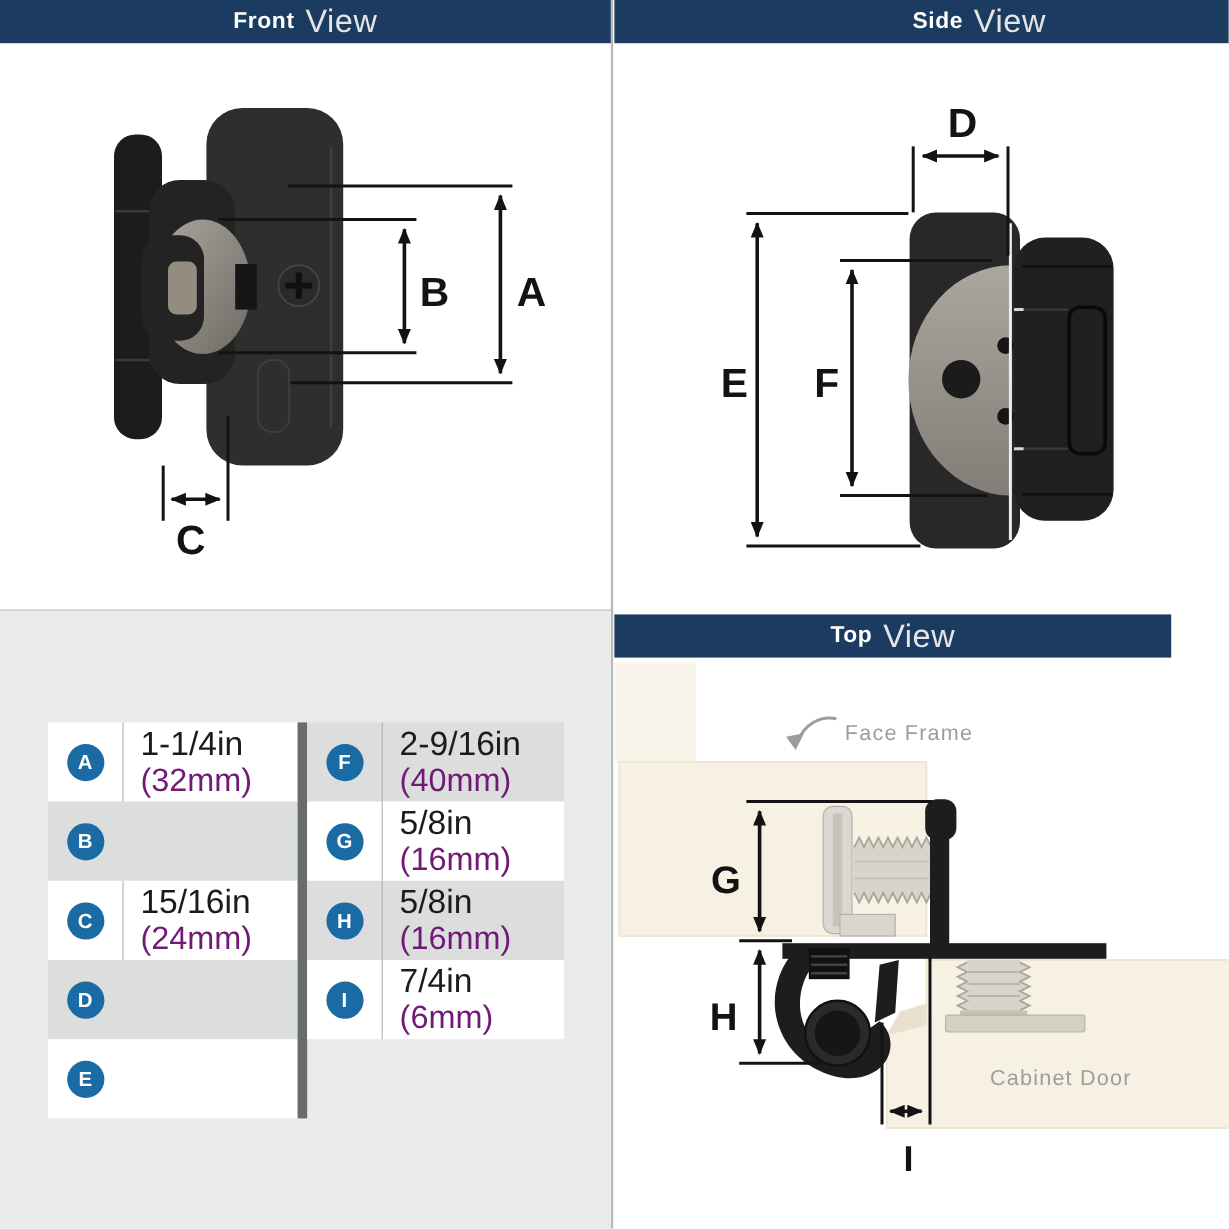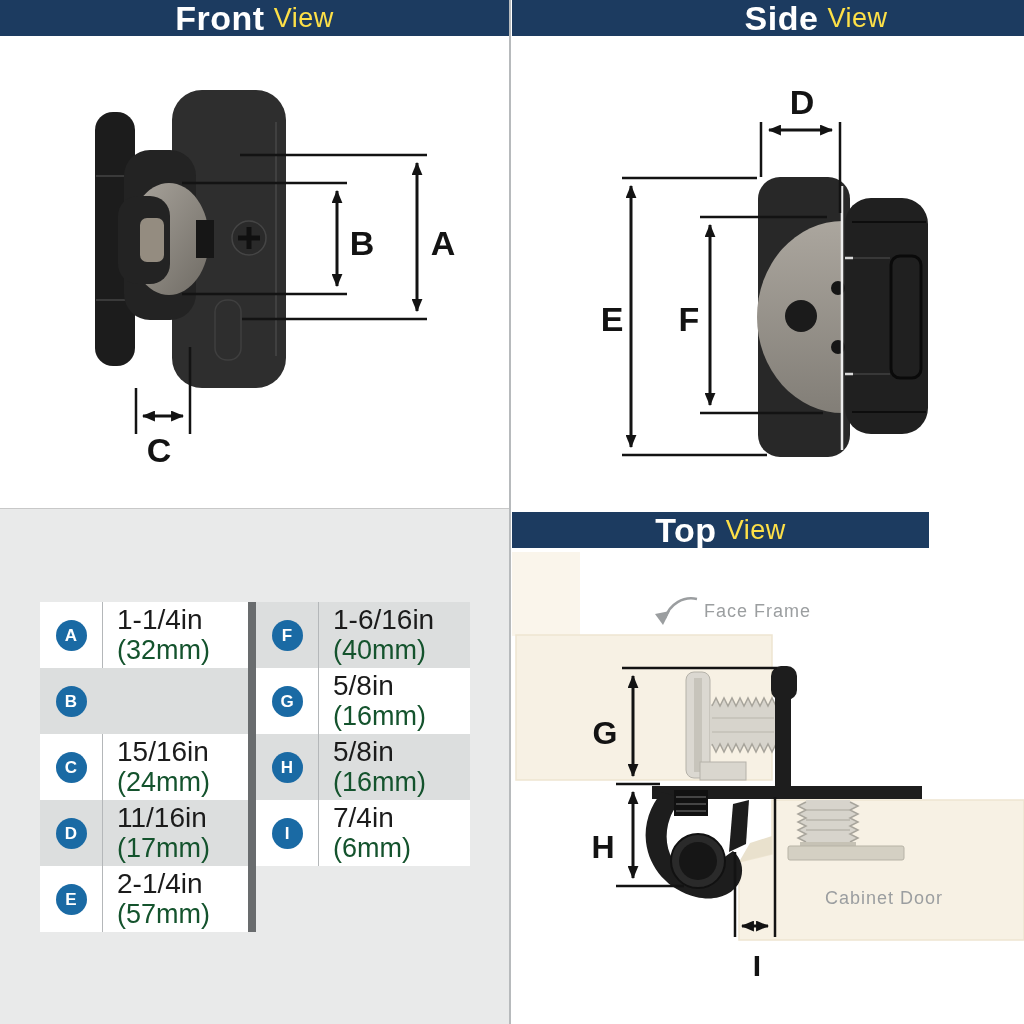--- a/index.html
+++ b/index.html
@@ -3,37 +3,37 @@
 <meta charset="utf-8">
 <style>
   html,body{margin:0;padding:0;background:#ffffff;}
   #stage{position:relative;width:1024px;height:1024px;background:#ffffff;overflow:hidden;
          font-family:"Liberation Sans","DejaVu Sans",sans-serif;}
   .abs{position:absolute;}
   
   #v-divider{left:509px;top:0;width:2px;height:1024px;background:#b7babc;}
   #quad-bl{left:0;top:508px;width:509px;height:516px;background:#e9eaea;border-top:1px solid #c8c8c8;}
   .navy-bar{height:36px;background:#1c3b60;display:flex;align-items:center;justify-content:center;}
-  .navy-bar .t-bold{color:#ffffff;font-weight:700;font-size:34px;letter-spacing:.5px;}
-  .navy-bar .t-rest{color:#fde047;font-weight:400;font-size:27px;margin-left:9px;letter-spacing:.5px;}
+  .navy-bar .t-bold{color:#ffffff;font-weight:700;font-size:19px;letter-spacing:.5px;}
+  .navy-bar .t-rest{color:#e5e5e5;font-weight:400;font-size:27px;margin-left:9px;letter-spacing:.5px;}
   
   #dim-table{left:40px;top:602px;width:430px;height:330px;}
   .tgroup{position:absolute;top:0;}
   #tgroup-1{left:0;width:208px;height:330px;}
   #tgroup-2{left:216px;width:214px;height:264px;}
   #tgroup-divider{left:208px;top:0;width:8px;height:330px;background:#696c6e;}
   .trow{position:relative;width:100%;height:66px;display:flex;}
   .row-light{background:#ffffff;}
   .row-dark{background:#dcdede;}
   .badge-cell{width:62px;display:flex;align-items:center;justify-content:center;flex:0 0 62px;}
   .badge{width:31px;height:31px;border-radius:50%;background:#1a6aa4;display:flex;align-items:center;justify-content:center;}
   .badge span{color:#ffffff;font-weight:700;font-size:17px;line-height:1;}
   .val-cell{flex:1;display:flex;flex-direction:column;justify-content:center;padding-left:14px;border-left:1px solid #b4b7b9;}
   .val-in{font-weight:400;font-size:28px;line-height:30px;color:#1b1b1b;white-space:nowrap;}
-  .val-mm{font-weight:400;font-size:27px;line-height:30px;color:#14532d;white-space:nowrap;}
+  .val-mm{font-weight:400;font-size:27px;line-height:30px;color:#701a75;white-space:nowrap;}
   
   svg text.dimlabel{font-family:"Liberation Sans","DejaVu Sans",sans-serif;font-weight:700;font-size:34px;fill:#131313;}
   svg text.anno{font-family:"Liberation Sans","DejaVu Sans",sans-serif;font-weight:400;font-size:18px;fill:#9b9ea0;letter-spacing:1px;}
   .dim{stroke:#131313;stroke-width:3;fill:none;}
   .cap{stroke:#131313;stroke-width:2.5;fill:none;}
 </style>
 </head>
 <body>
 
 <div id="stage">
@@ -42,21 +42,21 @@
   <div class="abs" id="quad-bl"></div>
 
   <div class="abs navy-bar" style="left:0;top:0;width:509px;">
     <span class="t-bold">Front</span>
     <span class="t-rest">View</span>
   </div>
   <div class="abs navy-bar" style="left:512px;top:0;width:608px;">
     <span class="t-bold">Side</span>
     <span class="t-rest">View</span>
   </div>
-  <div class="abs navy-bar" style="left:512px;top:512px;width:417px;">
+  <div class="abs navy-bar" style="left:512px;top:512px;width:464px;">
     <span class="t-bold">Top</span>
     <span class="t-rest">View</span>
   </div>
 
   <svg class="abs" style="left:0;top:0;" width="509" height="508" viewBox="0 0 509 508">
     <defs>
       <marker id="ah1" viewBox="0 0 12 10" markerWidth="13" markerHeight="11" refX="11" refY="5" orient="auto-start-reverse" markerUnits="userSpaceOnUse">
         <path d="M0,0 L12,5 L0,10 Z" fill="#131313"></path>
       </marker>
       <linearGradient id="camg1" x1="0" y1="0" x2="1" y2="1">
@@ -244,49 +244,41 @@
             <div class="val-in">15/16in</div>
             <div class="val-mm">(24mm)</div>
           </div>
       </div>
       <div class="trow row-dark">
         <div class="badge-cell">
             <div class="badge">
               <span>D</span>
             </div>
           </div>
-        <div class="val-cell">
-            <div class="val-in">11/16in</div>
-            <div class="val-mm">(17mm)</div>
-          </div>
       </div>
       <div class="trow row-light">
         <div class="badge-cell">
             <div class="badge">
               <span>E</span>
             </div>
-          </div>
-        <div class="val-cell">
-            <div class="val-in">2-1/4in</div>
-            <div class="val-mm">(57mm)</div>
           </div>
       </div>
     </div>
 
     <div class="abs" id="tgroup-divider"></div>
 
     <div class="tgroup" id="tgroup-2">
       <div class="trow row-dark">
         <div class="badge-cell">
             <div class="badge">
               <span>F</span>
             </div>
           </div>
         <div class="val-cell">
-            <div class="val-in">1-6/16in</div>
+            <div class="val-in">2-9/16in</div>
             <div class="val-mm">(40mm)</div>
           </div>
       </div>
       <div class="trow row-light">
         <div class="badge-cell">
             <div class="badge">
               <span>G</span>
             </div>
           </div>
         <div class="val-cell">

